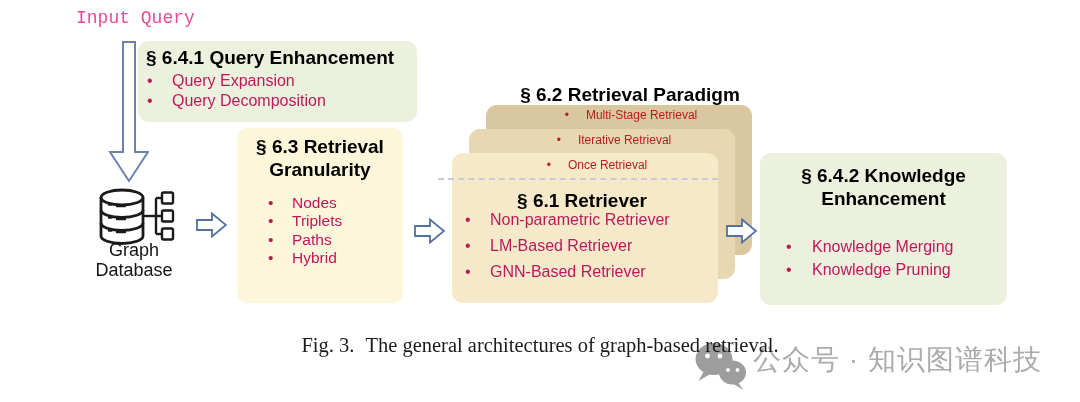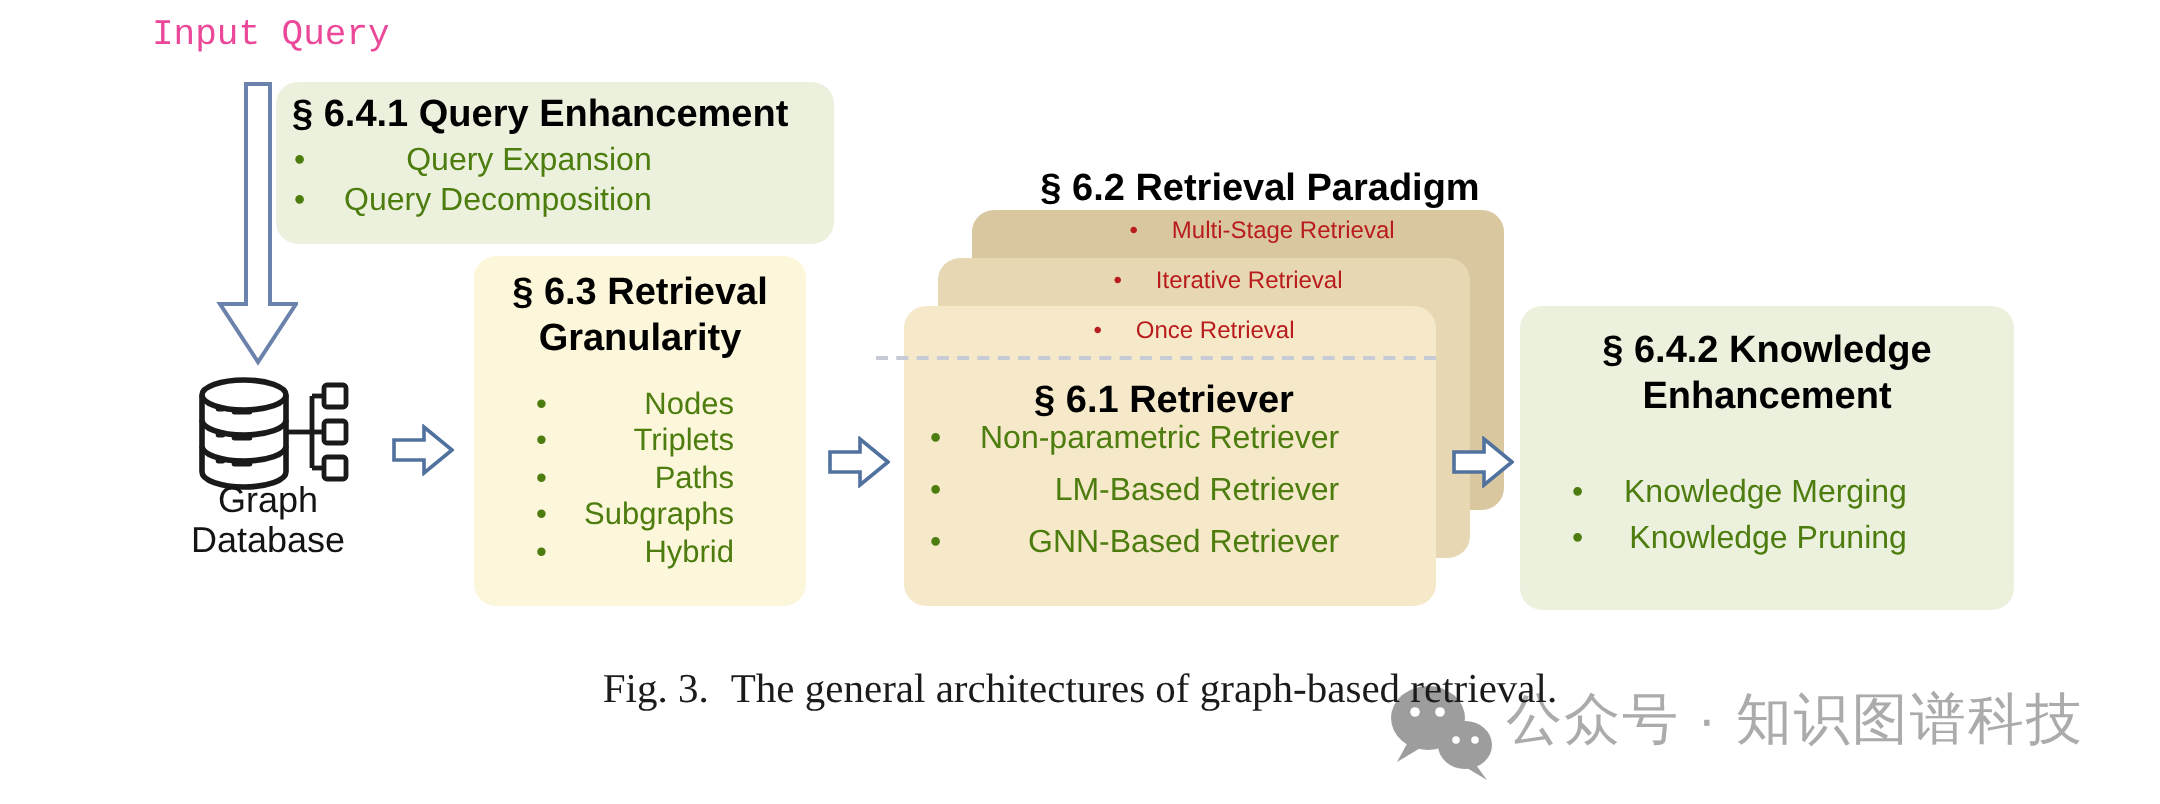--- a/index.html
+++ b/index.html
@@ -16,21 +16,21 @@
   .box-yellow{background:#FCF6DA;}
   .card{position:absolute; border-radius:11px; width:266px; height:150px;}
   .card-back{background:#D9C7A0;}
   .card-middle{background:#E7D7B3;}
   .card-front{background:#F5E9CA;}
   
   .h-bold{font-weight:bold; font-size:19px; color:#000000; line-height:23px;}
   .center{text-align:center;}
   
   .bullets{position:absolute;}
-  .bullet{position:relative; font-size:16px; color:#4d7c0f; white-space:nowrap;text-align:right;}
+  .bullet{position:relative; font-size:16px; color:#be185d; white-space:nowrap;}
   .bullet::before{content:"\2022"; position:absolute; left:0; top:0;}
   
   .qe-bullets .bullet{padding-left:25px; line-height:20px;}
   .qe-bullets .bullet::before{left:0;}
   
   .gr-bullets .bullet{padding-left:24px; line-height:18.4px; font-size:15.5px;}
   
   .ke-bullets .bullet{padding-left:26px; line-height:23px;}
   
   .rt-bullets .bullet{padding-left:25px; line-height:25.8px;}
@@ -112,21 +112,20 @@
 
   <div class="box box-yellow" style="left:237px; top:128px; width:166px; height:175px;">
     <div class="abs h-bold center" style="left:0; top:7px; width:166px;">
       <div>§ 6.3 Retrieval</div>
       <div>Granularity</div>
     </div>
     <div class="bullets gr-bullets" style="left:31px; top:66px;">
       <div class="bullet">Nodes</div>
       <div class="bullet">Triplets</div>
       <div class="bullet">Paths</div>
-      <div class="bullet">Subgraphs</div>
       <div class="bullet">Hybrid</div>
     </div>
   </div>
 
   <svg class="abs" style="left:414px; top:218px;" width="31" height="26" viewBox="0 0 31 26">
     <path d="M1 8 L16 8 L16 1.5 L30 13 L16 24.5 L16 18 L1 18 Z" fill="#ffffff" stroke="#51719F" stroke-width="1.8" stroke-linejoin="miter"></path>
   </svg>
 
   <div class="abs h-bold center" style="left:480px; top:83px; width:300px;">§ 6.2 Retrieval Paradigm</div>
 

